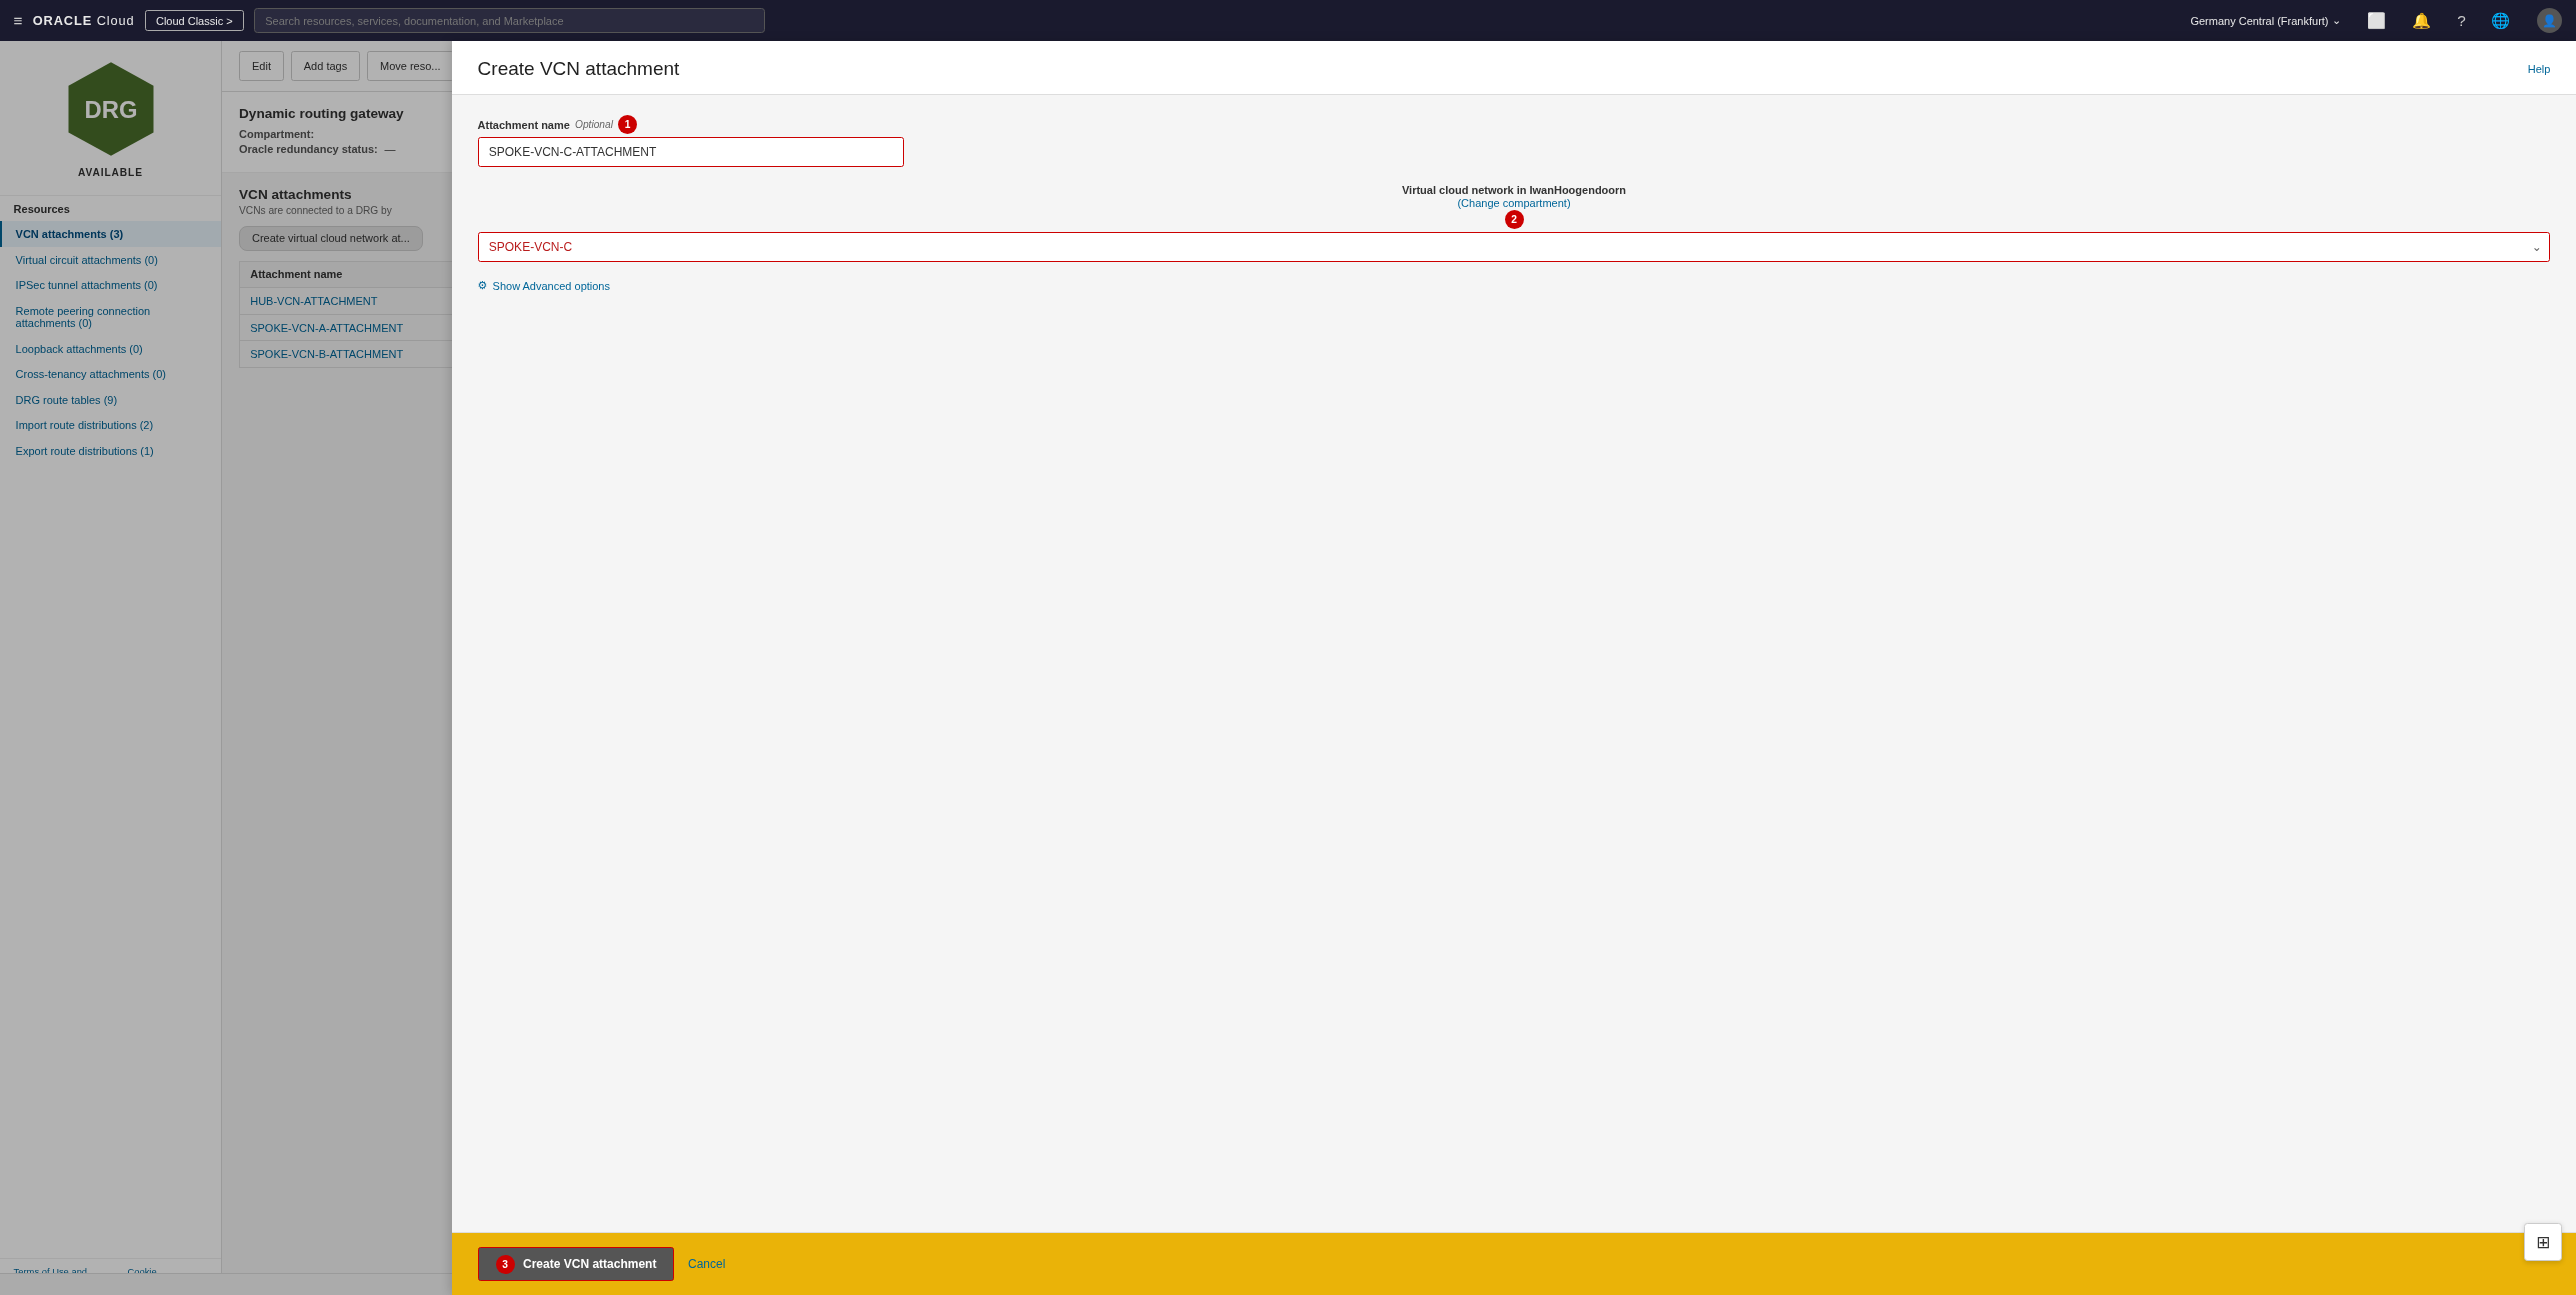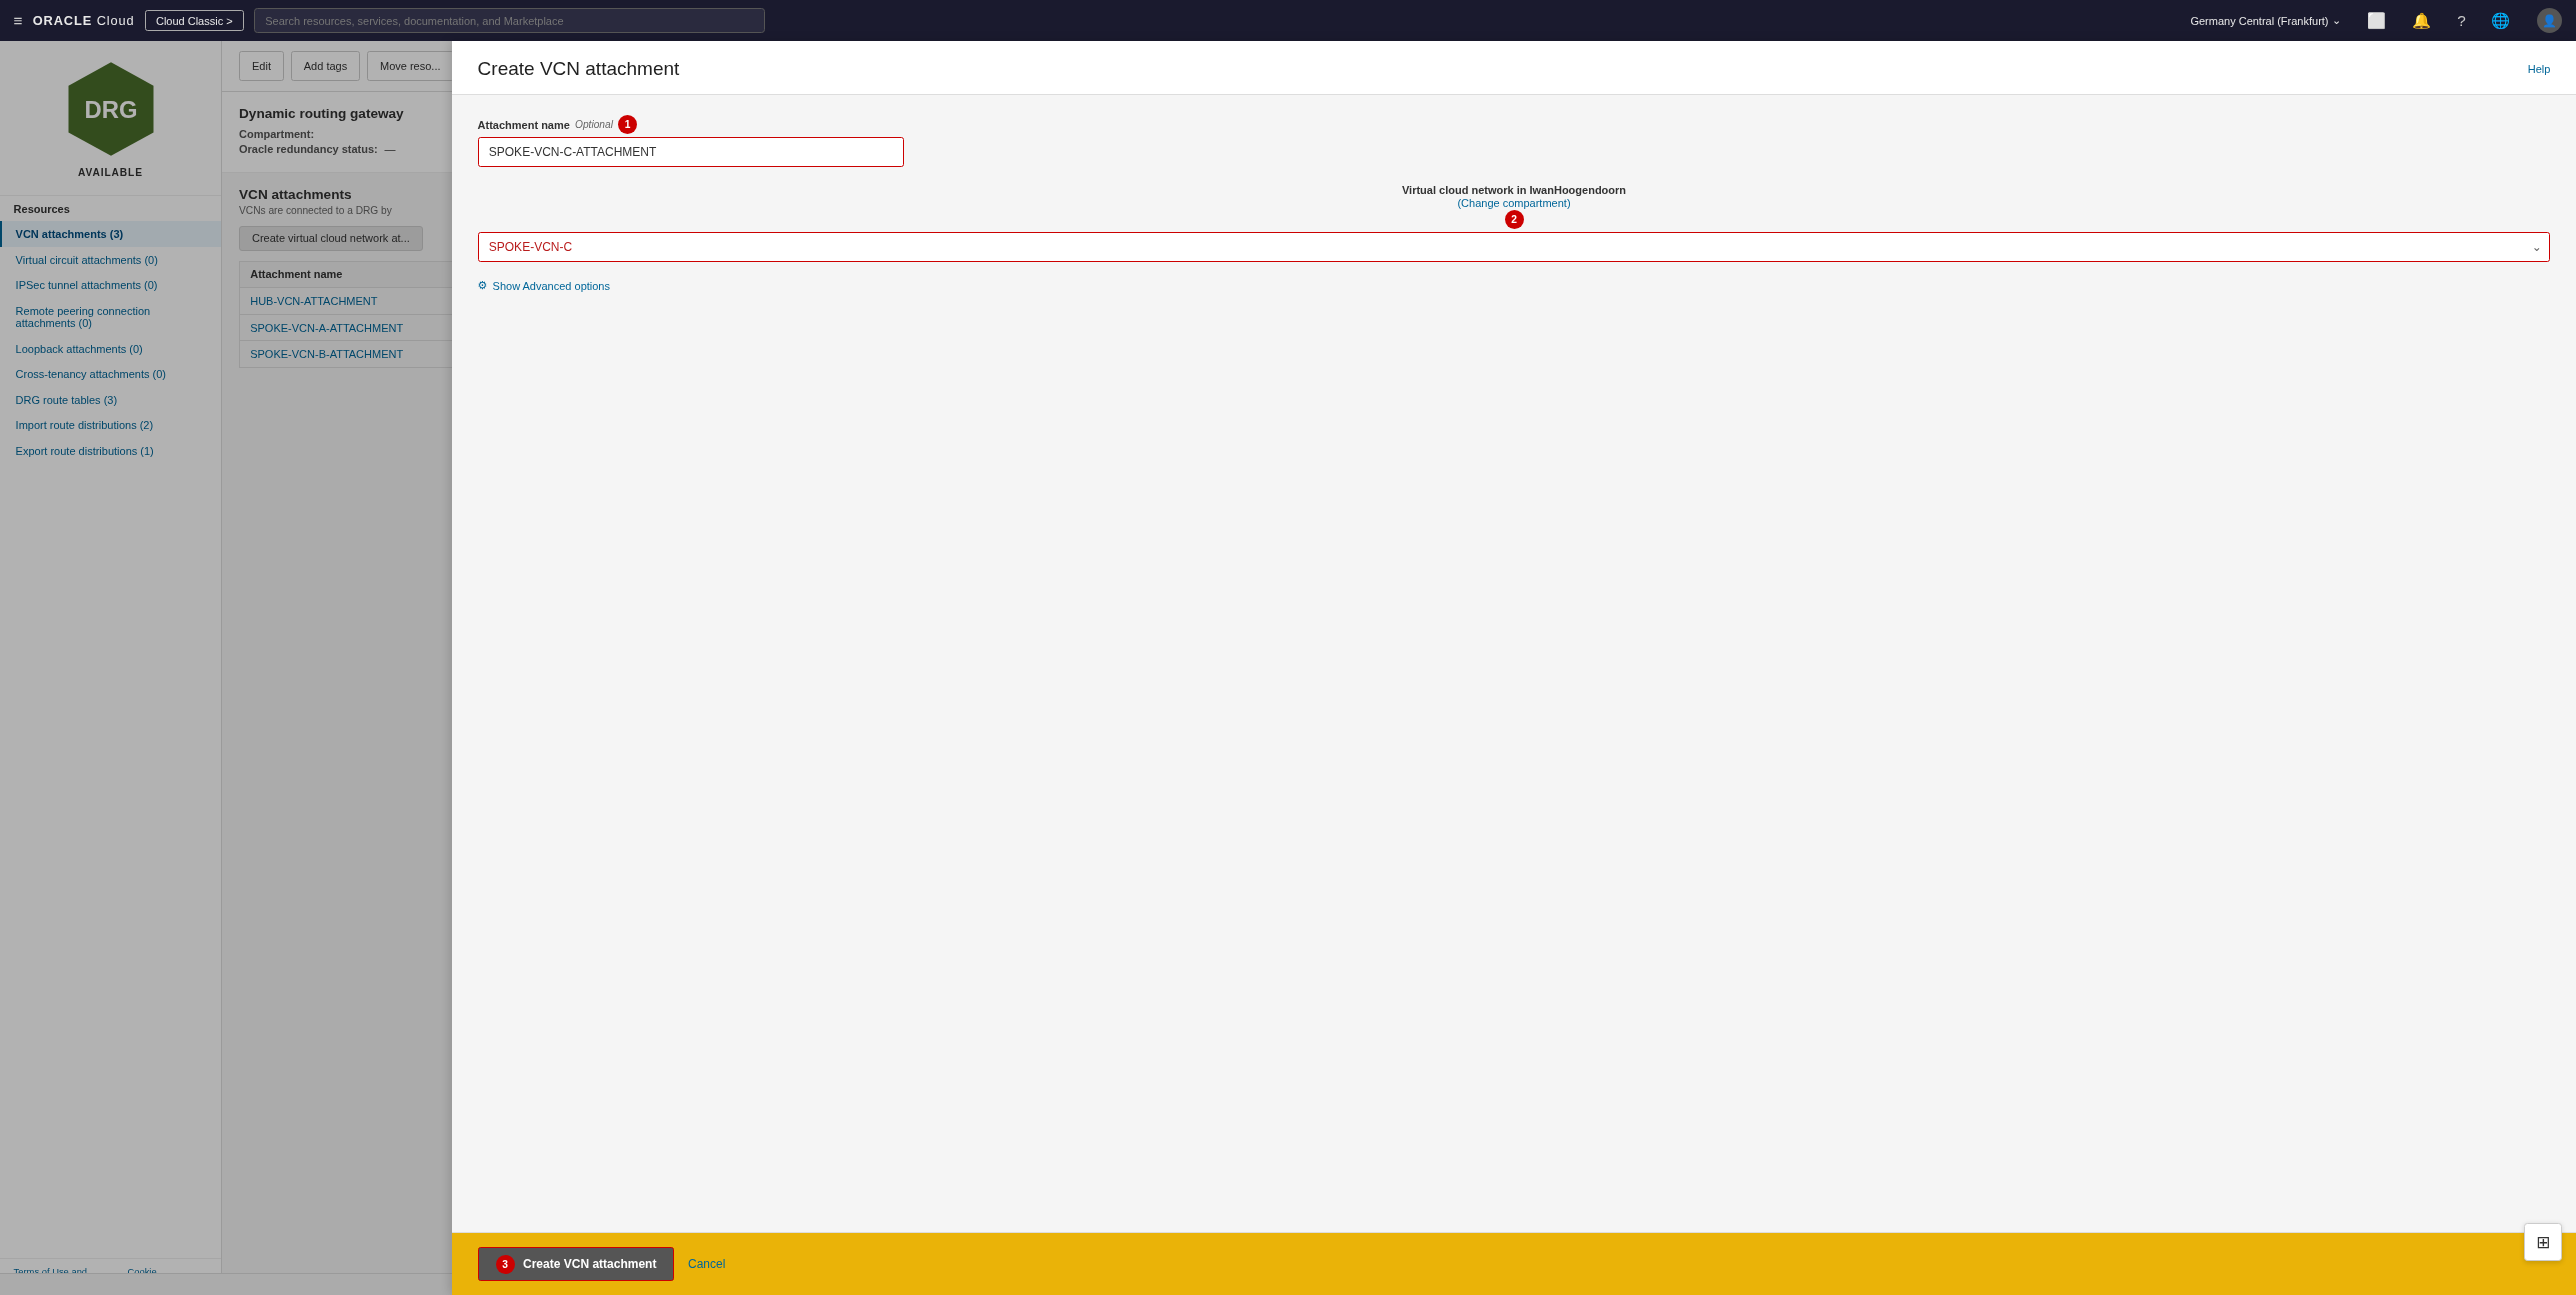--- a/index.html
+++ b/index.html
@@ -161,21 +161,21 @@
 
     
     .vcn-section { padding: 13.6px 17px; }
     .vcn-section-title { font-size: 13.6px; font-weight: 600; color: #333; margin-bottom: 3.4px; }
     .vcn-section-desc { font-size: 10.2px; color: #666; margin-bottom: 10.2px; }
     .create-vcn-btn {
       background: #e0e0e0;
       border: 0.9px solid #ccc;
       color: #333;
       padding: 5.1px 12px;
-      border-radius: 3px;
+      border-radius: 8px;
       font-size: 11px;
       cursor: pointer;
       margin-bottom: 10.2px;
     }
     .vcn-table {
       width: 100%;
       border-collapse: collapse;
       font-size: 11px;
     }
     .vcn-table th {
@@ -416,21 +416,21 @@
     <div class="drg-status">AVAILABLE</div>
 
     <div class="sidebar-section-label">Resources</div>
     <nav class="sidebar-nav">
       <a class="sidebar-item active">VCN attachments (3)</a>
       <a class="sidebar-item">Virtual circuit attachments (0)</a>
       <a class="sidebar-item">IPSec tunnel attachments (0)</a>
       <a class="sidebar-item">Remote peering connection attachments (0)</a>
       <a class="sidebar-item">Loopback attachments (0)</a>
       <a class="sidebar-item">Cross-tenancy attachments (0)</a>
-      <a class="sidebar-item">DRG route tables (3)</a>
+      <a class="sidebar-item">DRG route tables (9)</a>
       <a class="sidebar-item">Import route distributions (2)</a>
       <a class="sidebar-item">Export route distributions (1)</a>
     </nav>
 
     <div class="sidebar-footer">
       <a href="#">Terms of Use and Privacy</a>
       <a href="#">Cookie Preferences</a>
     </div>
   </aside>
 

